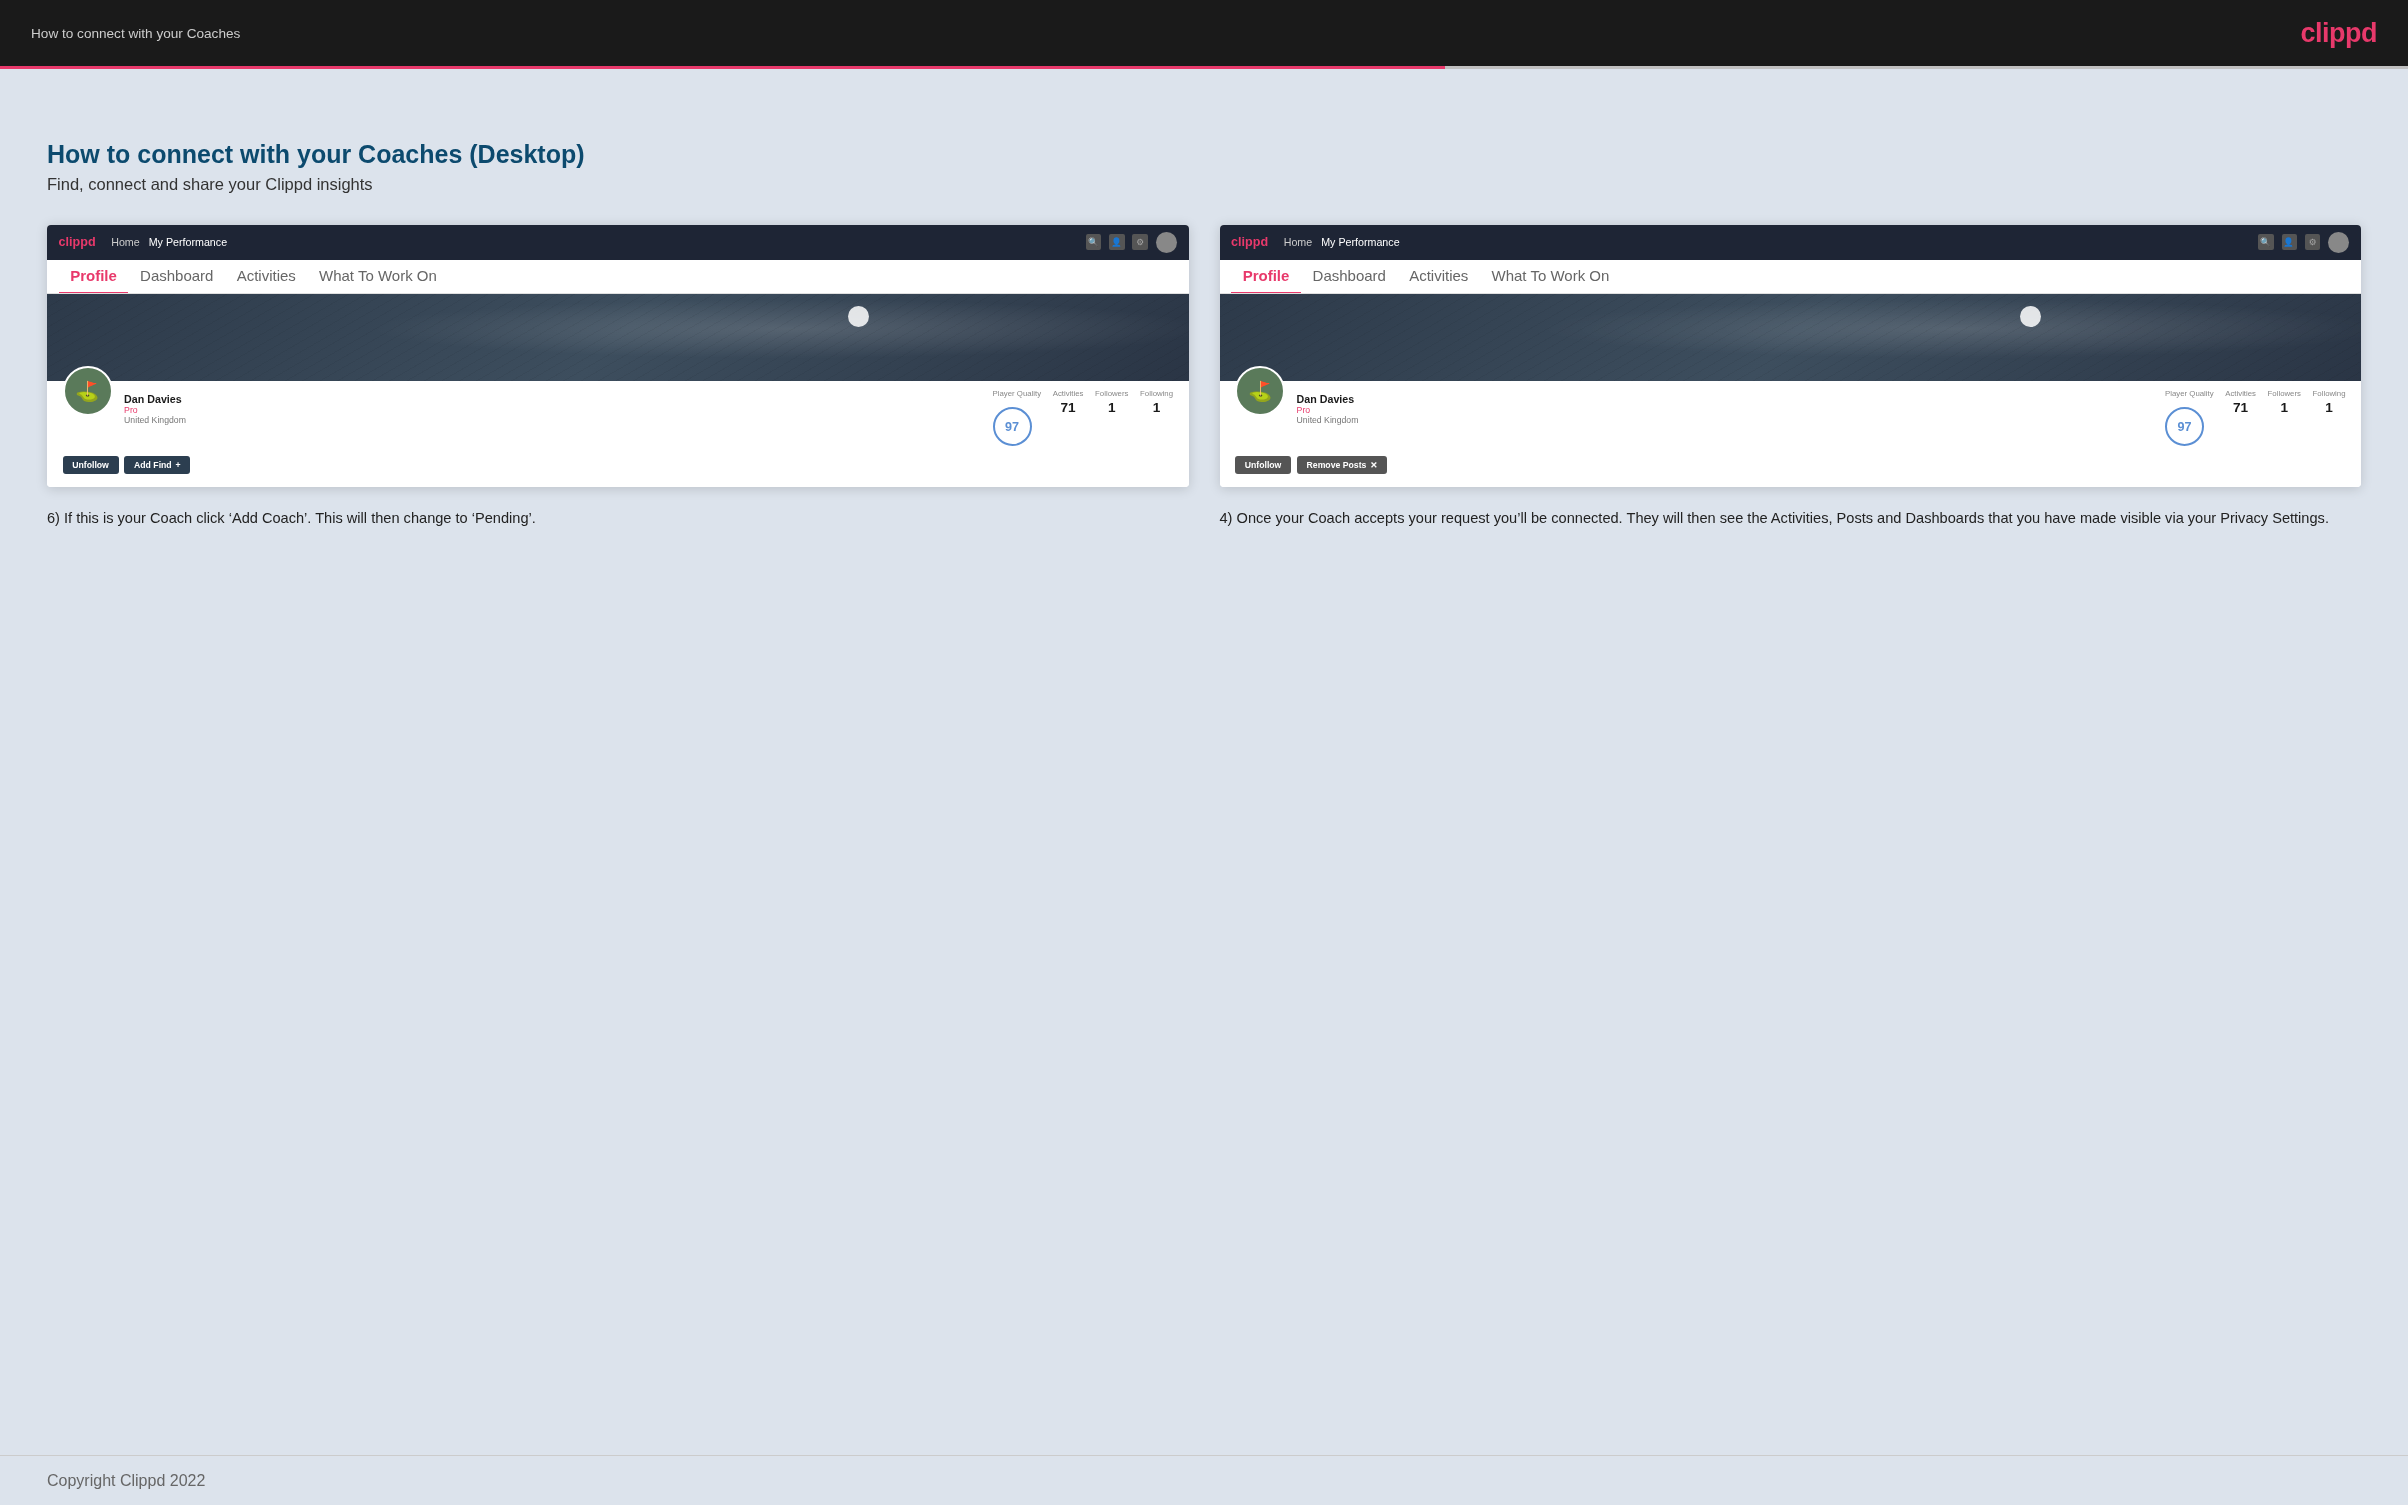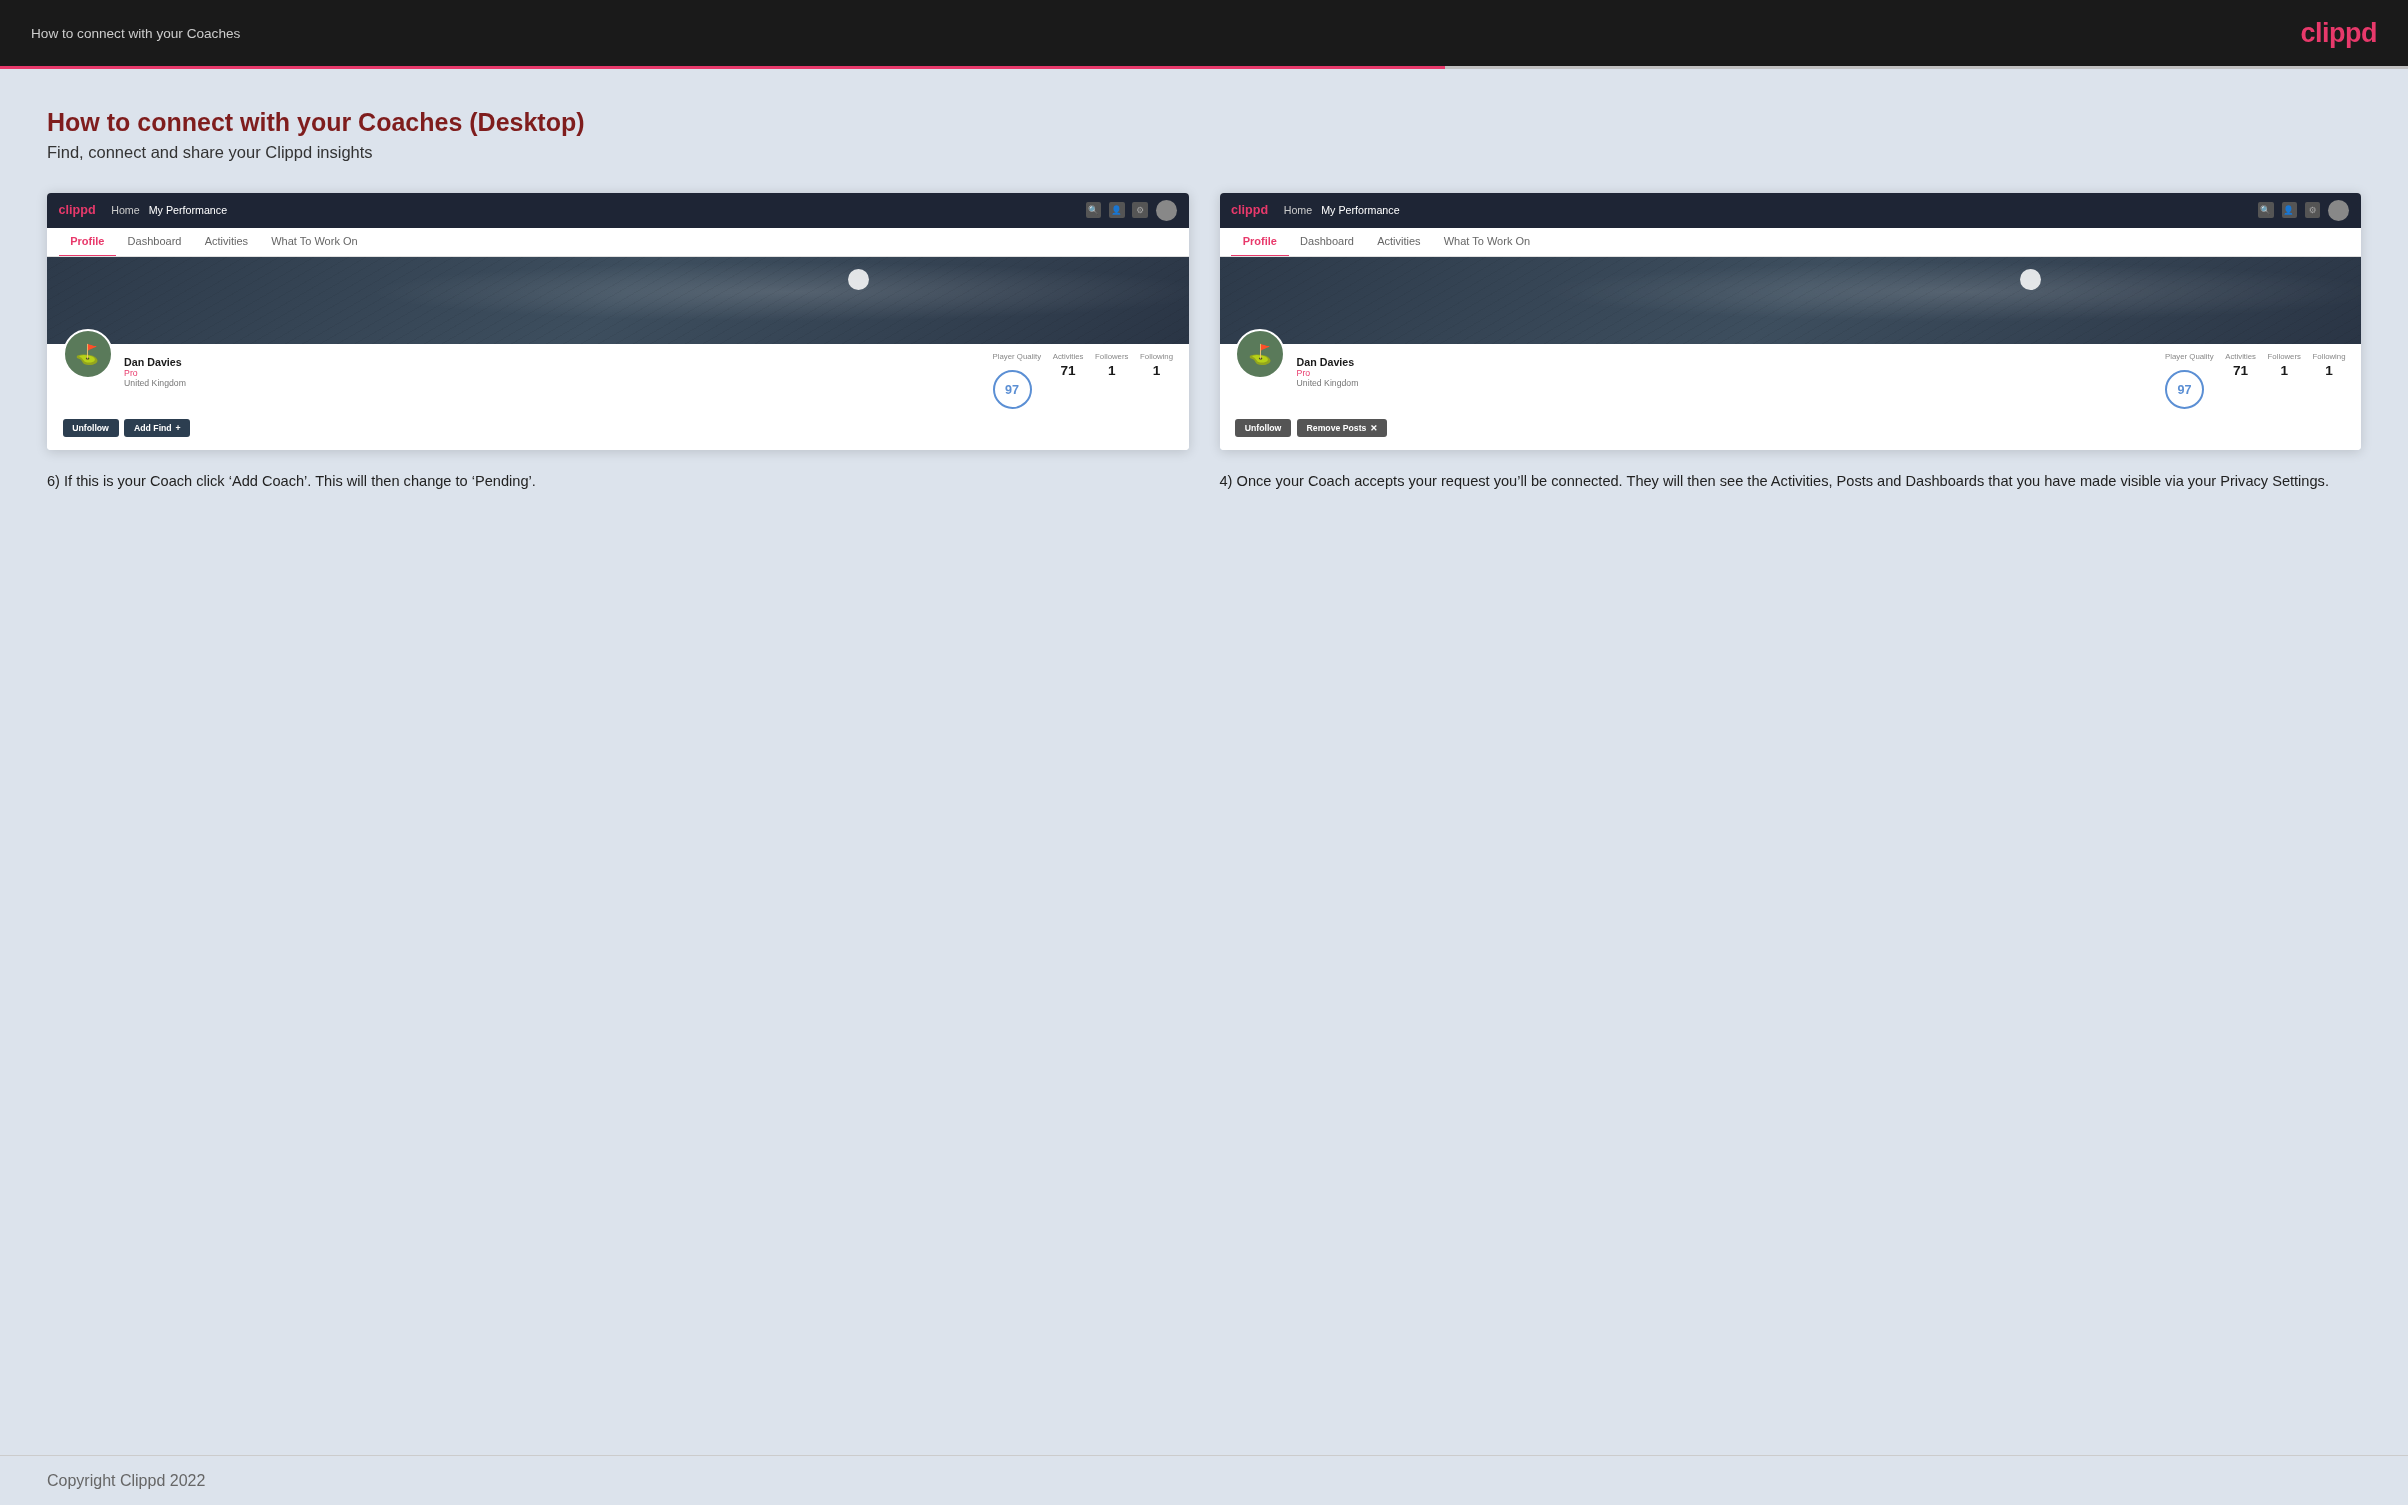--- a/index.html
+++ b/index.html
@@ -44,22 +44,23 @@
       background: #dce3ec;
       flex: 1;
       padding: 39px 47px 31px 47px;
       display: flex;
       flex-direction: column;
     }
 
     .page-heading {
       font-size: 25px;
       font-weight: 800;
-      color: #7f1d1d;
+      color: #0c4a6e;
       margin-bottom: 5.8px;
+      margin-top: 32px;
     }
     .page-subheading {
       font-size: 16.5px;
       font-weight: 400;
       color: #333;
       margin-bottom: 31px;
     }
 
     
     .screenshots-row {
@@ -136,21 +137,21 @@
 
     
     .mock-tabs {
       background: #fff;
       display: flex;
       gap: 0;
       padding: 0 11.6px;
       border-bottom: 1px solid #e0e0e0;
     }
     .mock-tab {
-      font-size: 11px;
+      font-size: 15px;
       padding: 7.8px 11.6px;
       color: #666;
       cursor: pointer;
       border-bottom: 1.9px solid transparent;
       font-weight: 400;
       text-align: center;
     }
     .mock-tab.active {
       color: #e8396b;
       border-bottom: 1.9px solid #e8396b;

